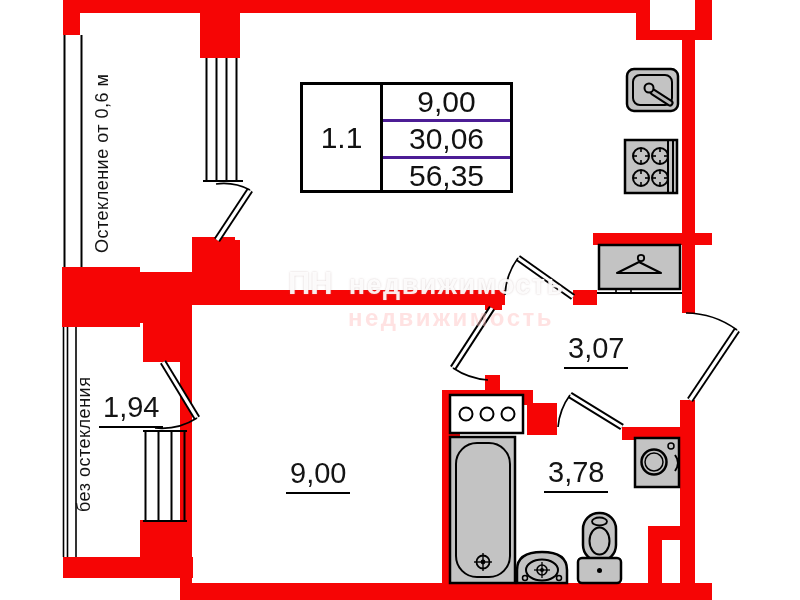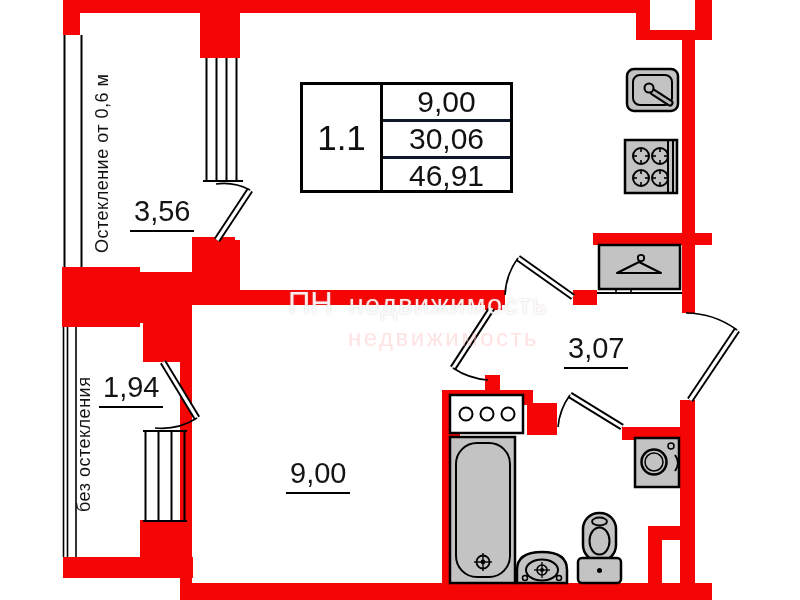--- a/index.html
+++ b/index.html
@@ -7,25 +7,25 @@
         font-family:"Liberation Sans",sans-serif}
   .wall{position:absolute;background:var(--wall,#f60505);z-index:1}
   #linework{position:absolute;left:0;top:0;z-index:10}
   .area-label{position:absolute;z-index:20;font-size:29px;line-height:1.1;color:#141414;
               border-bottom:2.5px solid #000;padding:0 4px 2px;background:transparent;white-space:nowrap}
   .vtext{position:absolute;z-index:20;white-space:nowrap;transform:rotate(-90deg);
          transform-origin:left top;font-size:18px;color:#141414;letter-spacing:.5px}
   .tbl{position:absolute;left:300px;top:82px;width:207px;height:105px;border:3px solid #000;
        display:flex;z-index:20;background:#fff;color:#111}
   .tbl-left{width:77px;border-right:3px solid #000;display:flex;align-items:center;
-            justify-content:center;font-size:35px}
+            justify-content:center;font-size:30px}
   .tbl-right{flex:1;display:flex;flex-direction:column}
   .tbl-cell{flex:1;display:flex;align-items:center;justify-content:center;font-size:30px}
-  .tbl-cell + .tbl-cell{border-top:3px solid #0f172a}
-  .wm{position:absolute;left:288px;top:286px;z-index:30;font-weight:normal;pointer-events:none}
+  .tbl-cell + .tbl-cell{border-top:3px solid #4c1d95}
+  .wm{position:absolute;left:288px;top:266px;z-index:30;font-weight:bold;pointer-events:none}
   .wm-line1{display:flex;gap:16px;align-items:baseline;font-size:27px;letter-spacing:1.5px;
             color:rgba(255,255,255,.9);text-shadow:0 0 2px rgba(175,150,150,.5)}
   .wm-logo{font-size:31px;letter-spacing:0}
   .wm-line2{margin:2px 16px 0 60px;font-size:24px;letter-spacing:2.5px;color:rgba(255,185,185,.42)}
 </style>
 </head>
 <body>
 
 <div id="plan">
 
@@ -208,28 +208,28 @@
       <circle cx="671" cy="446" r="3" fill="none" stroke="#000" stroke-width="1.5"></circle>
       <path d="M675,455 q6,8 0,16" fill="none" stroke="#000" stroke-width="2"></path>
     </g>
   </svg>
 
   <div class="tbl">
     <div class="tbl-left">1.1</div>
     <div class="tbl-right">
       <div class="tbl-cell">9,00</div>
       <div class="tbl-cell">30,06</div>
-      <div class="tbl-cell">46,91</div>
+      <div class="tbl-cell">56,35</div>
     </div>
   </div>
 
-  <div class="area-label" style="left:130px;top:196px">3,56</div>
   <div class="area-label" style="left:286px;top:458px">9,00</div>
   <div class="area-label" style="left:564px;top:333px">3,07</div>
-  <div class="area-label" style="left:99px;top:372px">1,94</div>
+  <div class="area-label" style="left:544px;top:457px">3,78</div>
+  <div class="area-label" style="left:99px;top:392px">1,94</div>
 
   <div class="vtext" style="left:92px;top:253px">Остекление от 0,6 м</div>
   <div class="vtext" style="left:74px;top:512px">без остекления</div>
 
   <div class="wm">
     <div class="wm-line1">
       <span class="wm-logo">ПН</span>
       <span>недвижимость</span>
     </div>
     <div class="wm-line2">недвижимость</div>

